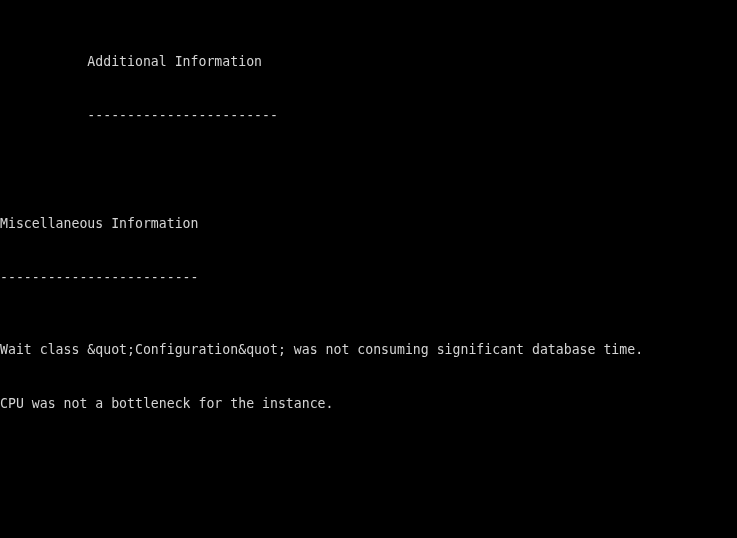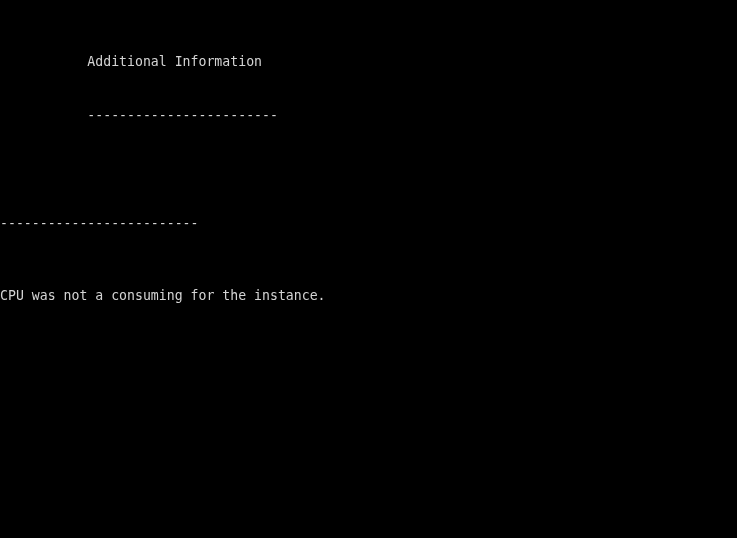--- a/index.html
+++ b/index.html
@@ -56,23 +56,25 @@
 </style>
 </head>
 <body>
 
 <div id="terminal">
   <div id="screen">
 
     <span class="line">           Additional Information</span>
     <span class="line">           ------------------------</span>
     <span class="line blank"> </span>
+    <span class="line">Miscellaneous Information</span>
     <span class="line">-------------------------</span>
 
-    <span class="line">CPU was not a consuming for the instance.</span>
+    <span class="line">Wait class &amp;quot;Configuration&amp;quot; was not consuming significant database time.</span>
+    <span class="line">CPU was not a bottleneck for the instance.</span>
     
     
     
 
     
 
     
     
     
     

